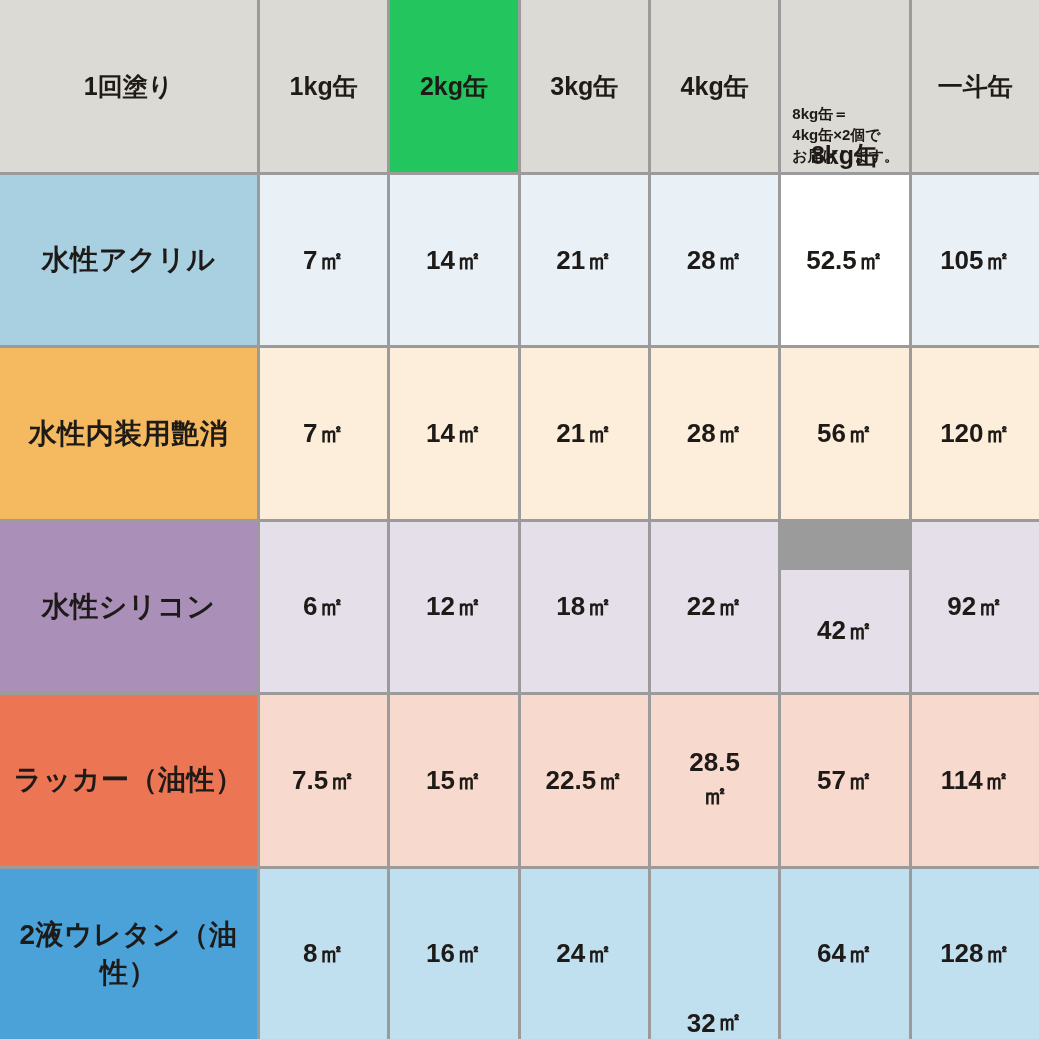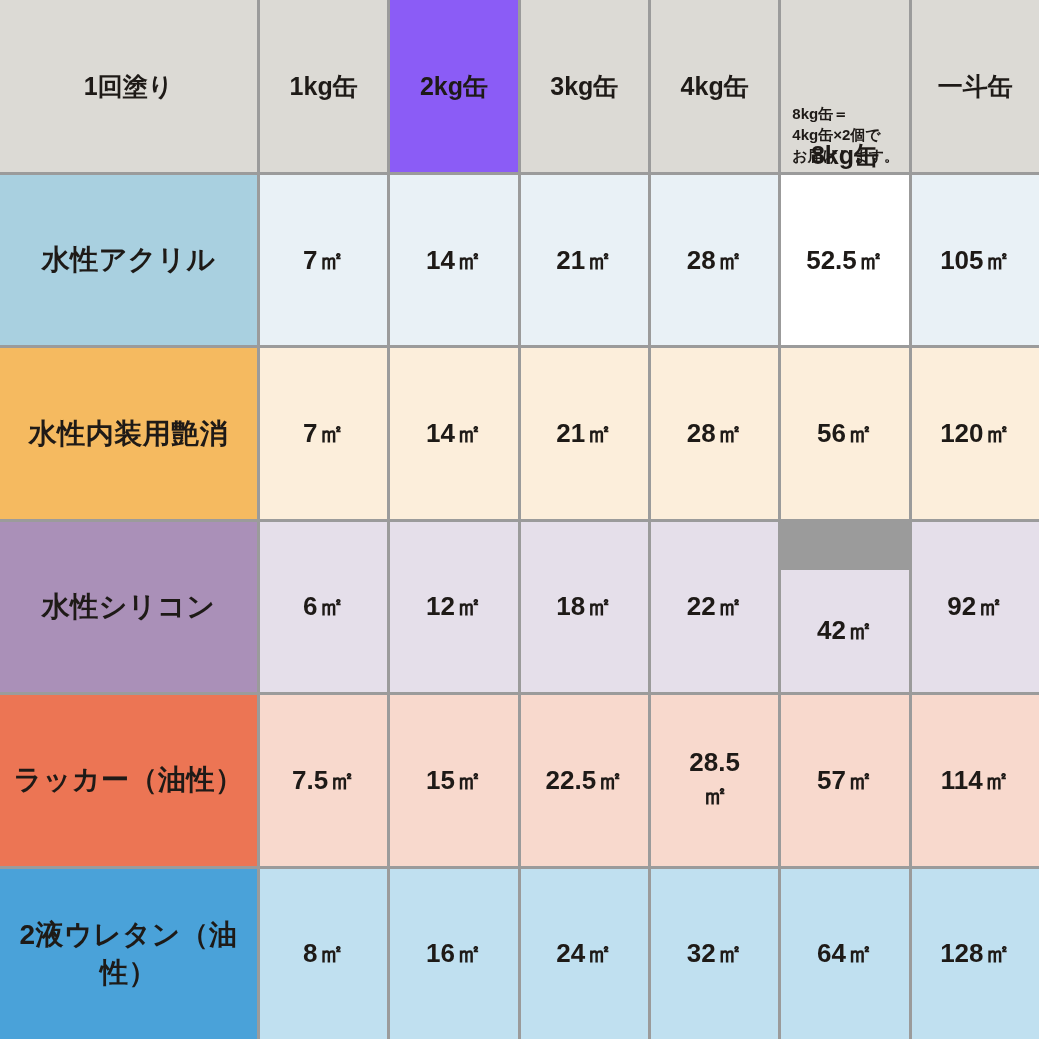--- a/index.html
+++ b/index.html
@@ -29,21 +29,21 @@
 <body>
 
 <div class="table" style="background-color: rgb(155, 155, 155);">
 
   <div class="cell header" style="background-color: rgb(220, 218, 213);">
     <span>1回塗り</span>
   </div>
   <div class="cell header" style="background-color: rgb(220, 218, 213);">
     <span>1kg缶</span>
   </div>
-  <div class="cell header" style="background-color: #8b5cf6;">
+  <div class="cell header" style="background-color: #22c55e;">
     <span>2kg缶</span>
   </div>
   <div class="cell header" style="background-color: rgb(220, 218, 213);">
     <span>3kg缶</span>
   </div>
   <div class="cell header" style="background-color: rgb(220, 218, 213);">
     <span>4kg缶</span>
   </div>
   <div class="cell header has-note" style="background-color: rgb(220, 218, 213);">
     <span>8kg缶</span>
@@ -165,21 +165,21 @@
       <span class="unit">㎡</span>
   </div>
   <div class="cell value" style="background-color: rgb(192, 224, 240);">
     <span class="num">16</span>
       <span class="unit">㎡</span>
   </div>
   <div class="cell value" style="background-color: rgb(192, 224, 240);">
     <span class="num">24</span>
       <span class="unit">㎡</span>
   </div>
-  <div class="cell value" style="background-color: rgb(192, 224, 240);">
+  <div class="cell value" style="background-color: rgb(192, 224, 240); align-items: flex-end;">
     <span class="num">32</span>
       <span class="unit">㎡</span>
   </div>
   <div class="cell value" style="background-color: rgb(192, 224, 240);">
     <span class="num">64</span>
       <span class="unit">㎡</span>
   </div>
   <div class="cell value" style="background-color: rgb(192, 224, 240);">
     <span class="num">128</span>
       <span class="unit">㎡</span>

